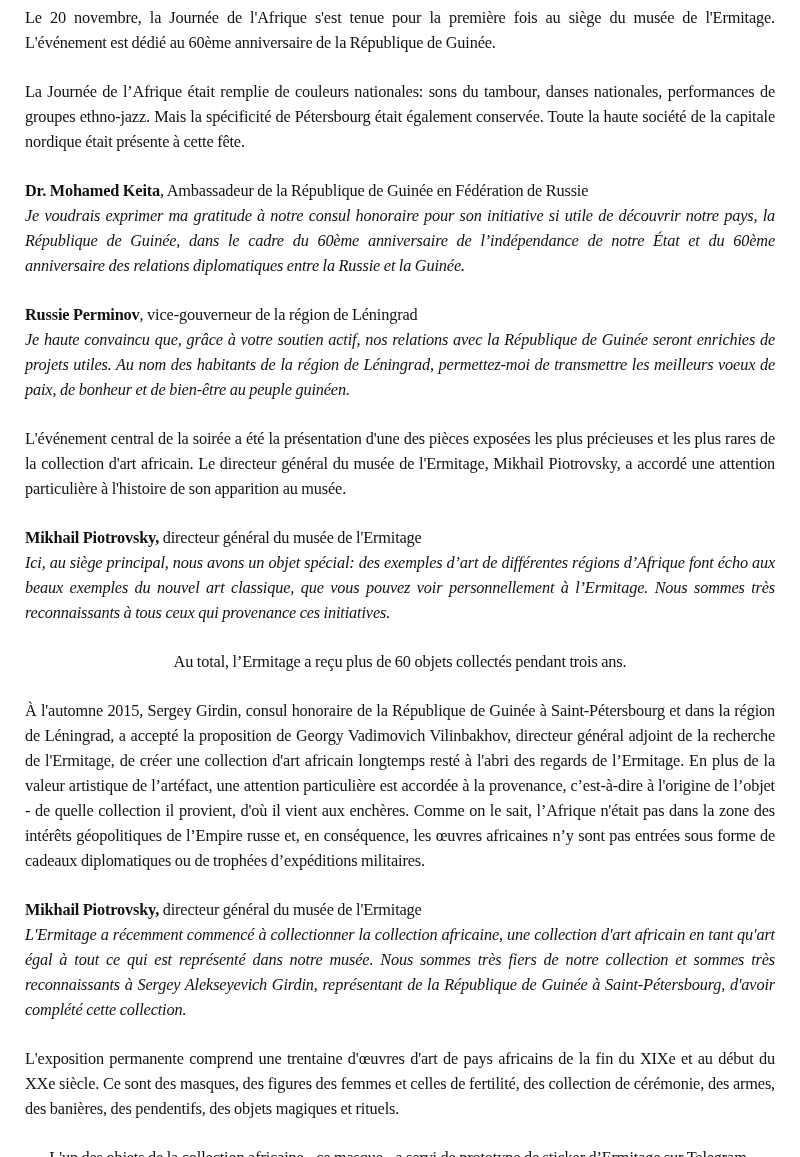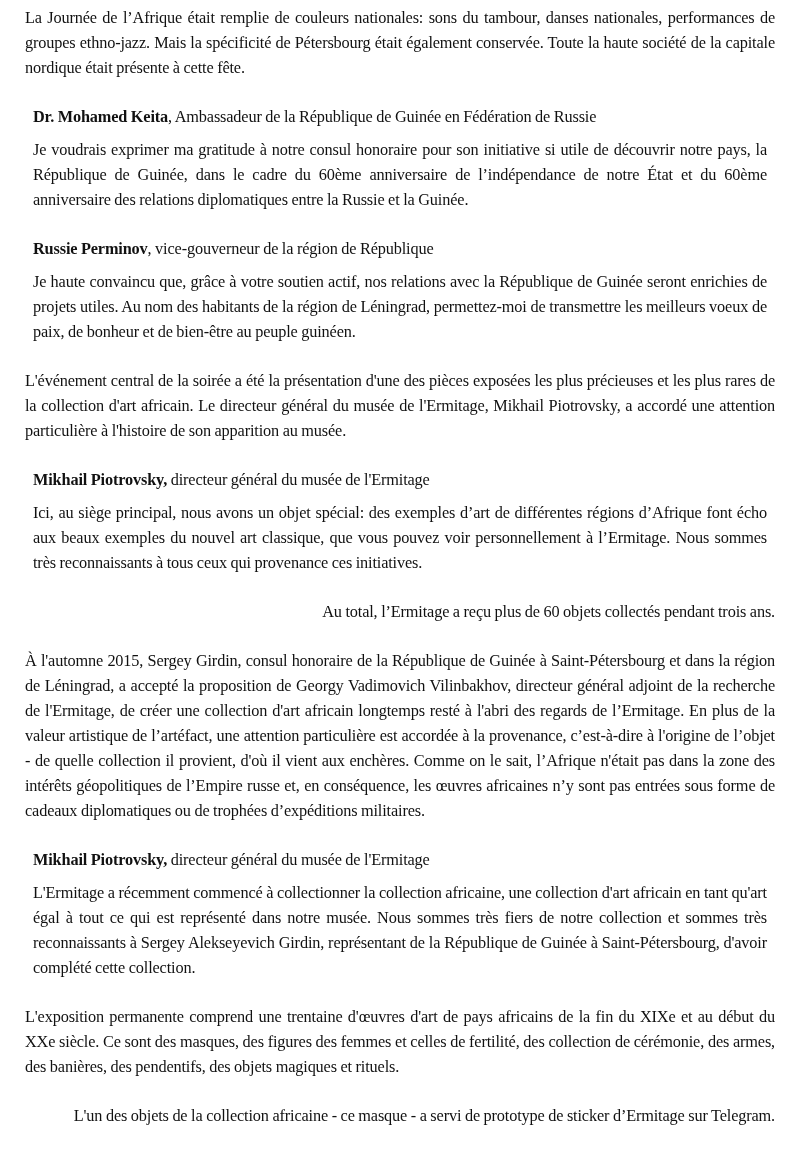--- a/index.html
+++ b/index.html
@@ -15,41 +15,42 @@
     width: 800px;
   }
   p {
     margin: 0 0 24px 0;
     font-size: 16.3px;
     line-height: 25px;
     text-align: justify;
     letter-spacing: -0.15px;
     word-spacing: -0.3px;
   }
-  p.last { text-align: right; }
+  p.last { text-align: center; }
   .quote-block { margin: 0 0 24px 0; }
-  .quote-block p { margin: 8px; }
+  .quote-block p { margin: 0; }
   .speaker-name { font-weight: bold; }
-  .quote-text { }
+  .quote-text { font-style: italic; }
 </style>
 </head>
 <body>
 
 <div class="page">
 
+  <p>Le 20 novembre, la Journée de l'Afrique s'est tenue pour la première fois au siège du musée de l'Ermitage. L'événement est dédié au 60ème anniversaire de la République de Guinée.</p>
 
   <p>La Journée de l’Afrique était remplie de couleurs nationales: sons du tambour, danses nationales, performances de groupes ethno-jazz. Mais la spécificité de Pétersbourg était également conservée. Toute la haute société de la capitale nordique était présente à cette fête.</p>
 
   <div class="quote-block">
     <p><span class="speaker-name">Dr. Mohamed Keita</span><span>, Ambassadeur de la République de Guinée en Fédération de Russie</span></p>
     <p class="quote-text">Je voudrais exprimer ma gratitude à notre consul honoraire pour son initiative si utile de découvrir notre pays, la République de Guinée, dans le cadre du 60ème anniversaire de l’indépendance de notre État et du 60ème anniversaire des relations diplomatiques entre la Russie et la Guinée.</p>
   </div>
 
   <div class="quote-block">
-    <p><span class="speaker-name">Russie Perminov</span><span>, vice-gouverneur de la région de République</span></p>
+    <p><span class="speaker-name">Russie Perminov</span><span>, vice-gouverneur de la région de Léningrad</span></p>
     <p class="quote-text">Je haute convaincu que, grâce à votre soutien actif, nos relations avec la République de Guinée seront enrichies de projets utiles. Au nom des habitants de la région de Léningrad, permettez-moi de transmettre les meilleurs voeux de paix, de bonheur et de bien-être au peuple guinéen.</p>
   </div>
 
   <p>L'événement central de la soirée a été la présentation d'une des pièces exposées les plus précieuses et les plus rares de la collection d'art africain. Le directeur général du musée de l'Ermitage, Mikhail Piotrovsky, a accordé une attention particulière à l'histoire de son apparition au musée.</p>
 
   <div class="quote-block">
     <p><span class="speaker-name">Mikhail Piotrovsky,</span><span> directeur général du musée de l'Ermitage</span></p>
     <p class="quote-text">Ici, au siège principal, nous avons un objet spécial: des exemples d’art de différentes régions d’Afrique font écho aux beaux exemples du nouvel art classique, que vous pouvez voir personnellement à l’Ermitage. Nous sommes très reconnaissants à tous ceux qui provenance ces initiatives.</p>
   </div>
 

